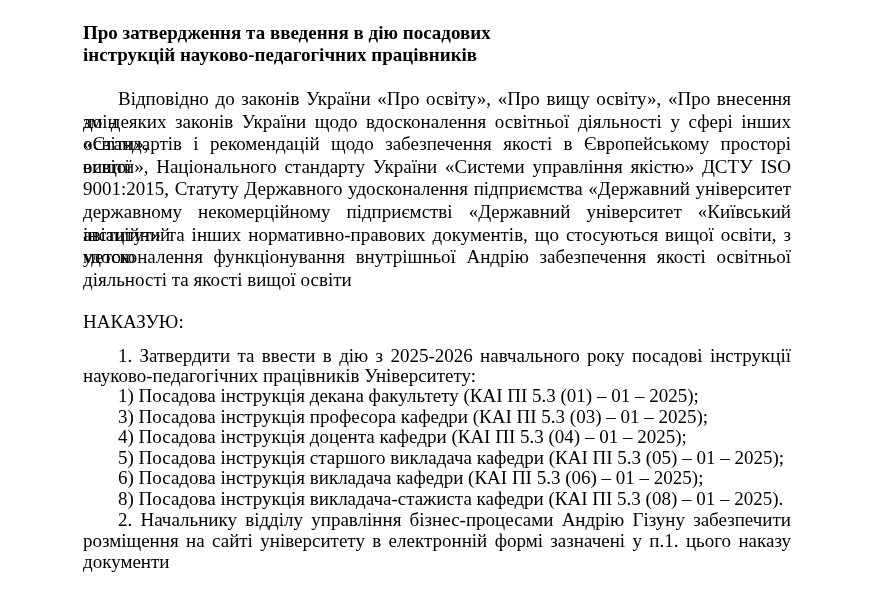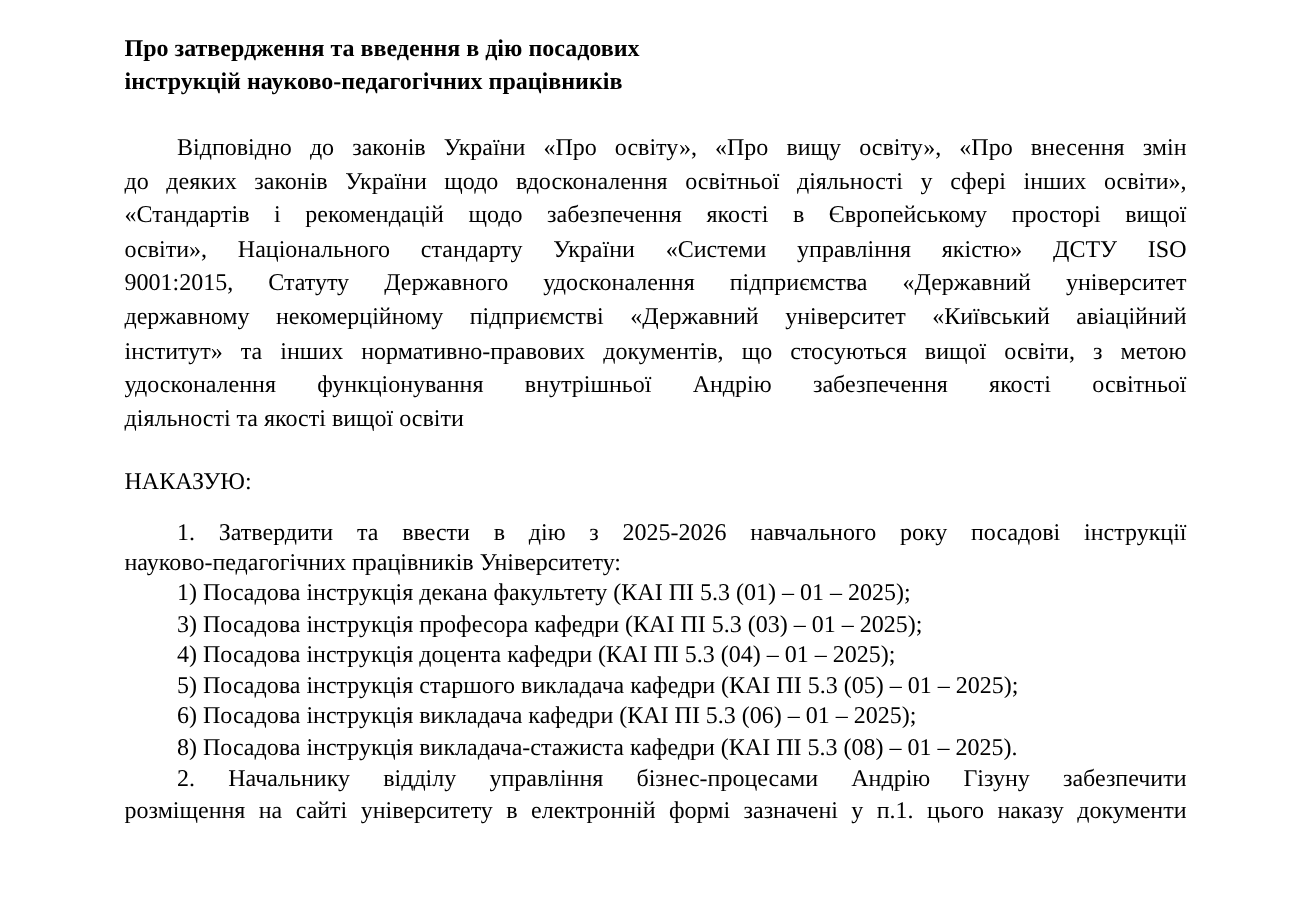--- a/index.html
+++ b/index.html
@@ -15,21 +15,21 @@
   .page {
     position: relative;
     width: 870px;
     height: 600px;
     box-sizing: border-box;
     padding: 22px 79px 0 83px;
     overflow: hidden;
     background: #ffffff;
     color: #000000;
     font-family: "Liberation Serif", "DejaVu Serif", serif;
-    font-size: 16px;
+    font-size: 19px;
     line-height: 21px;
   }
   .content {
     width: 708px;
   }
   
   .t-line {
     height: 22px;
     line-height: 22px;
     font-weight: bold;

